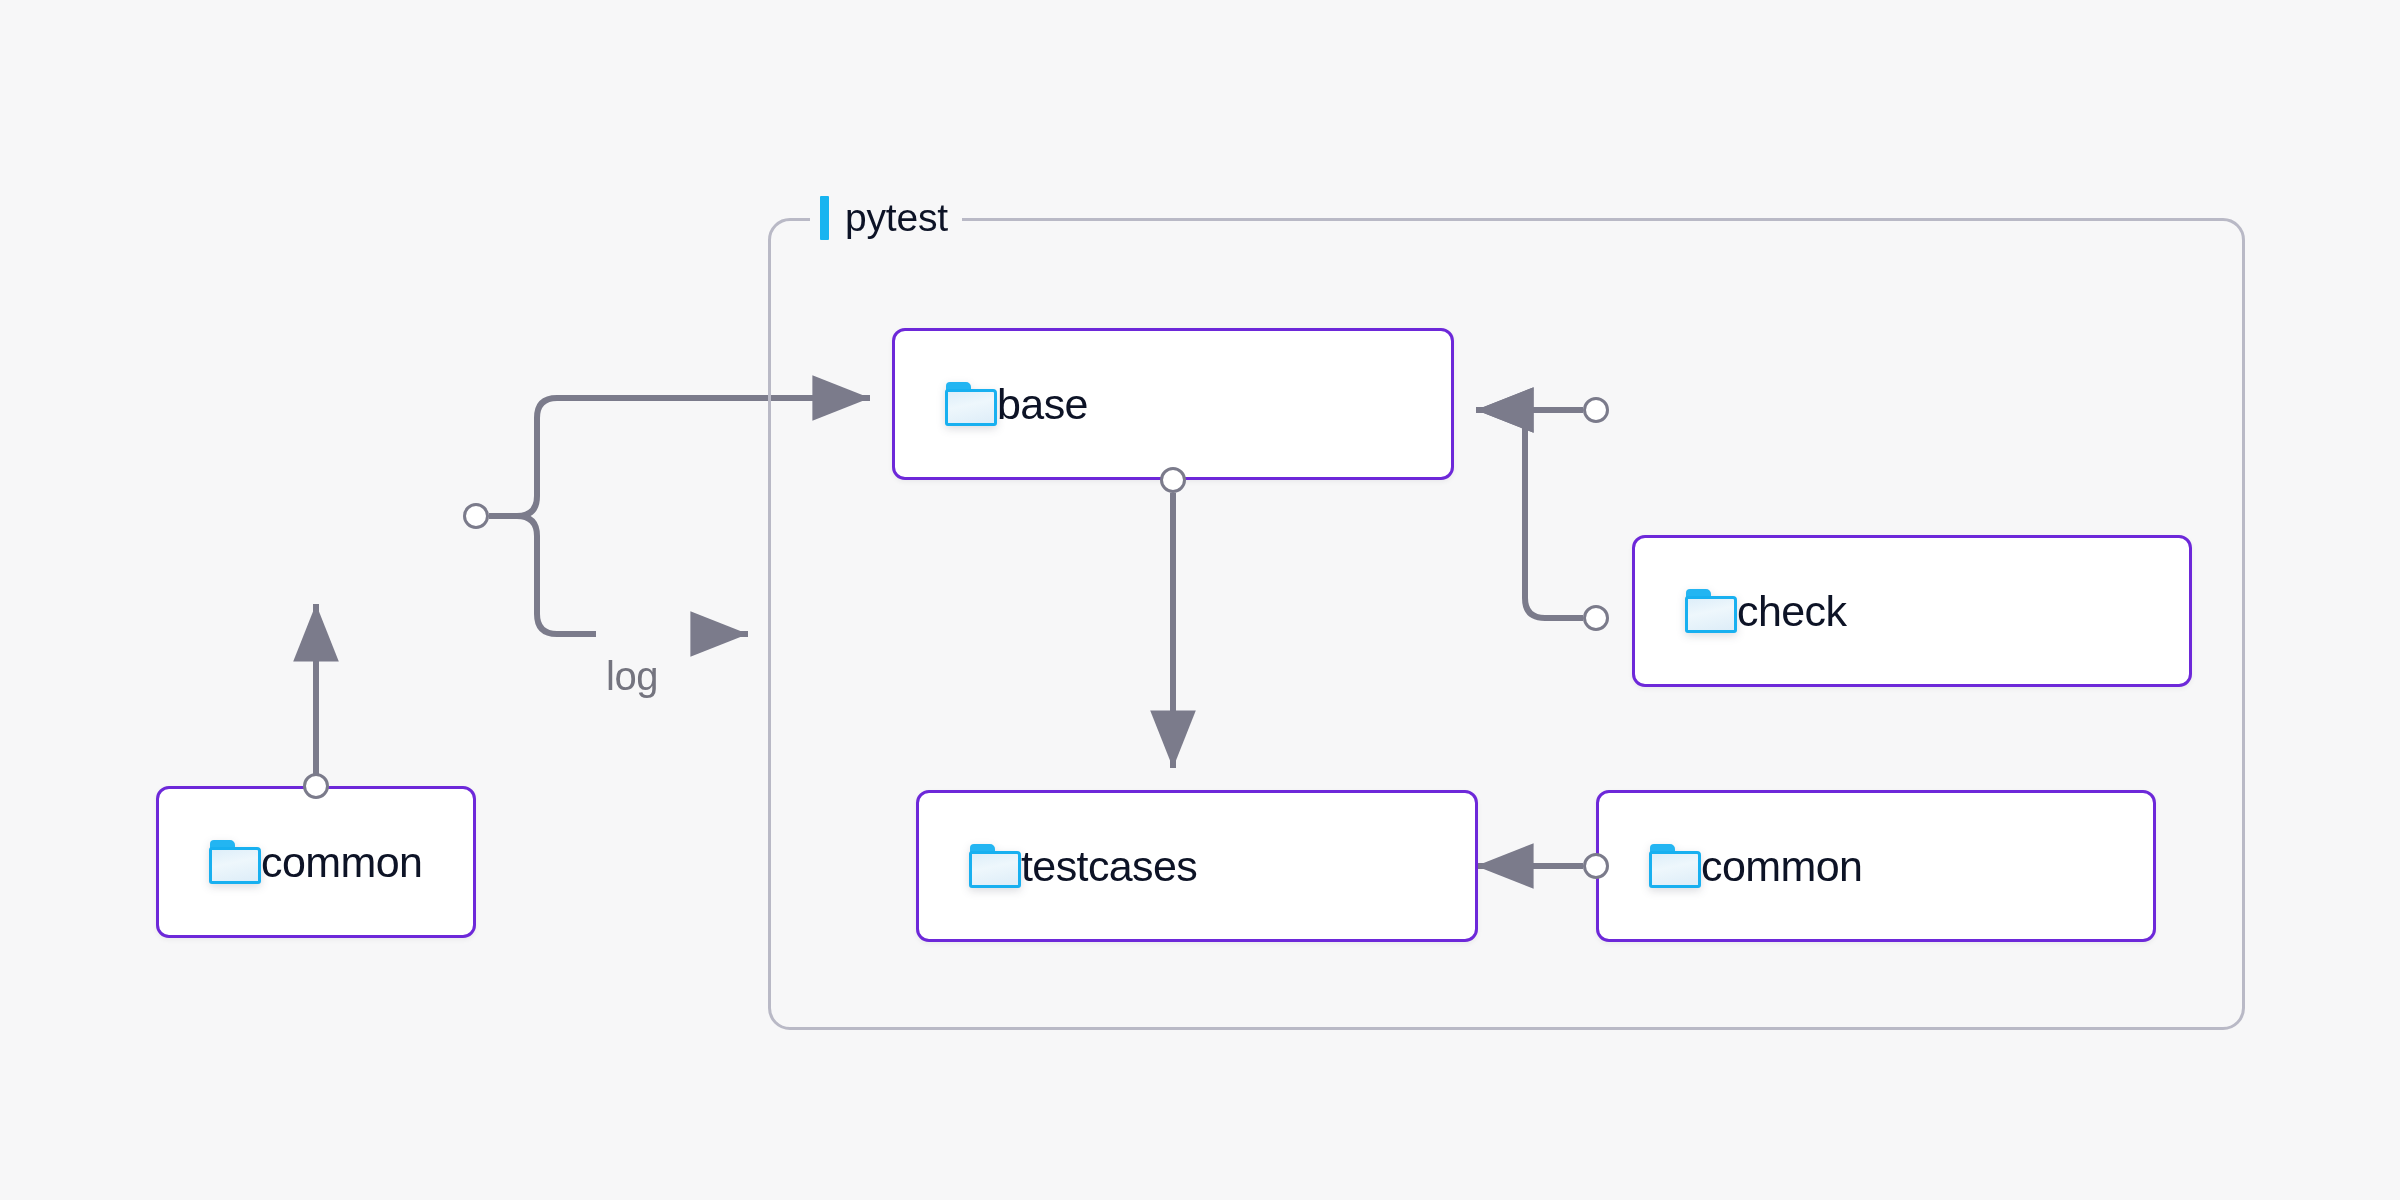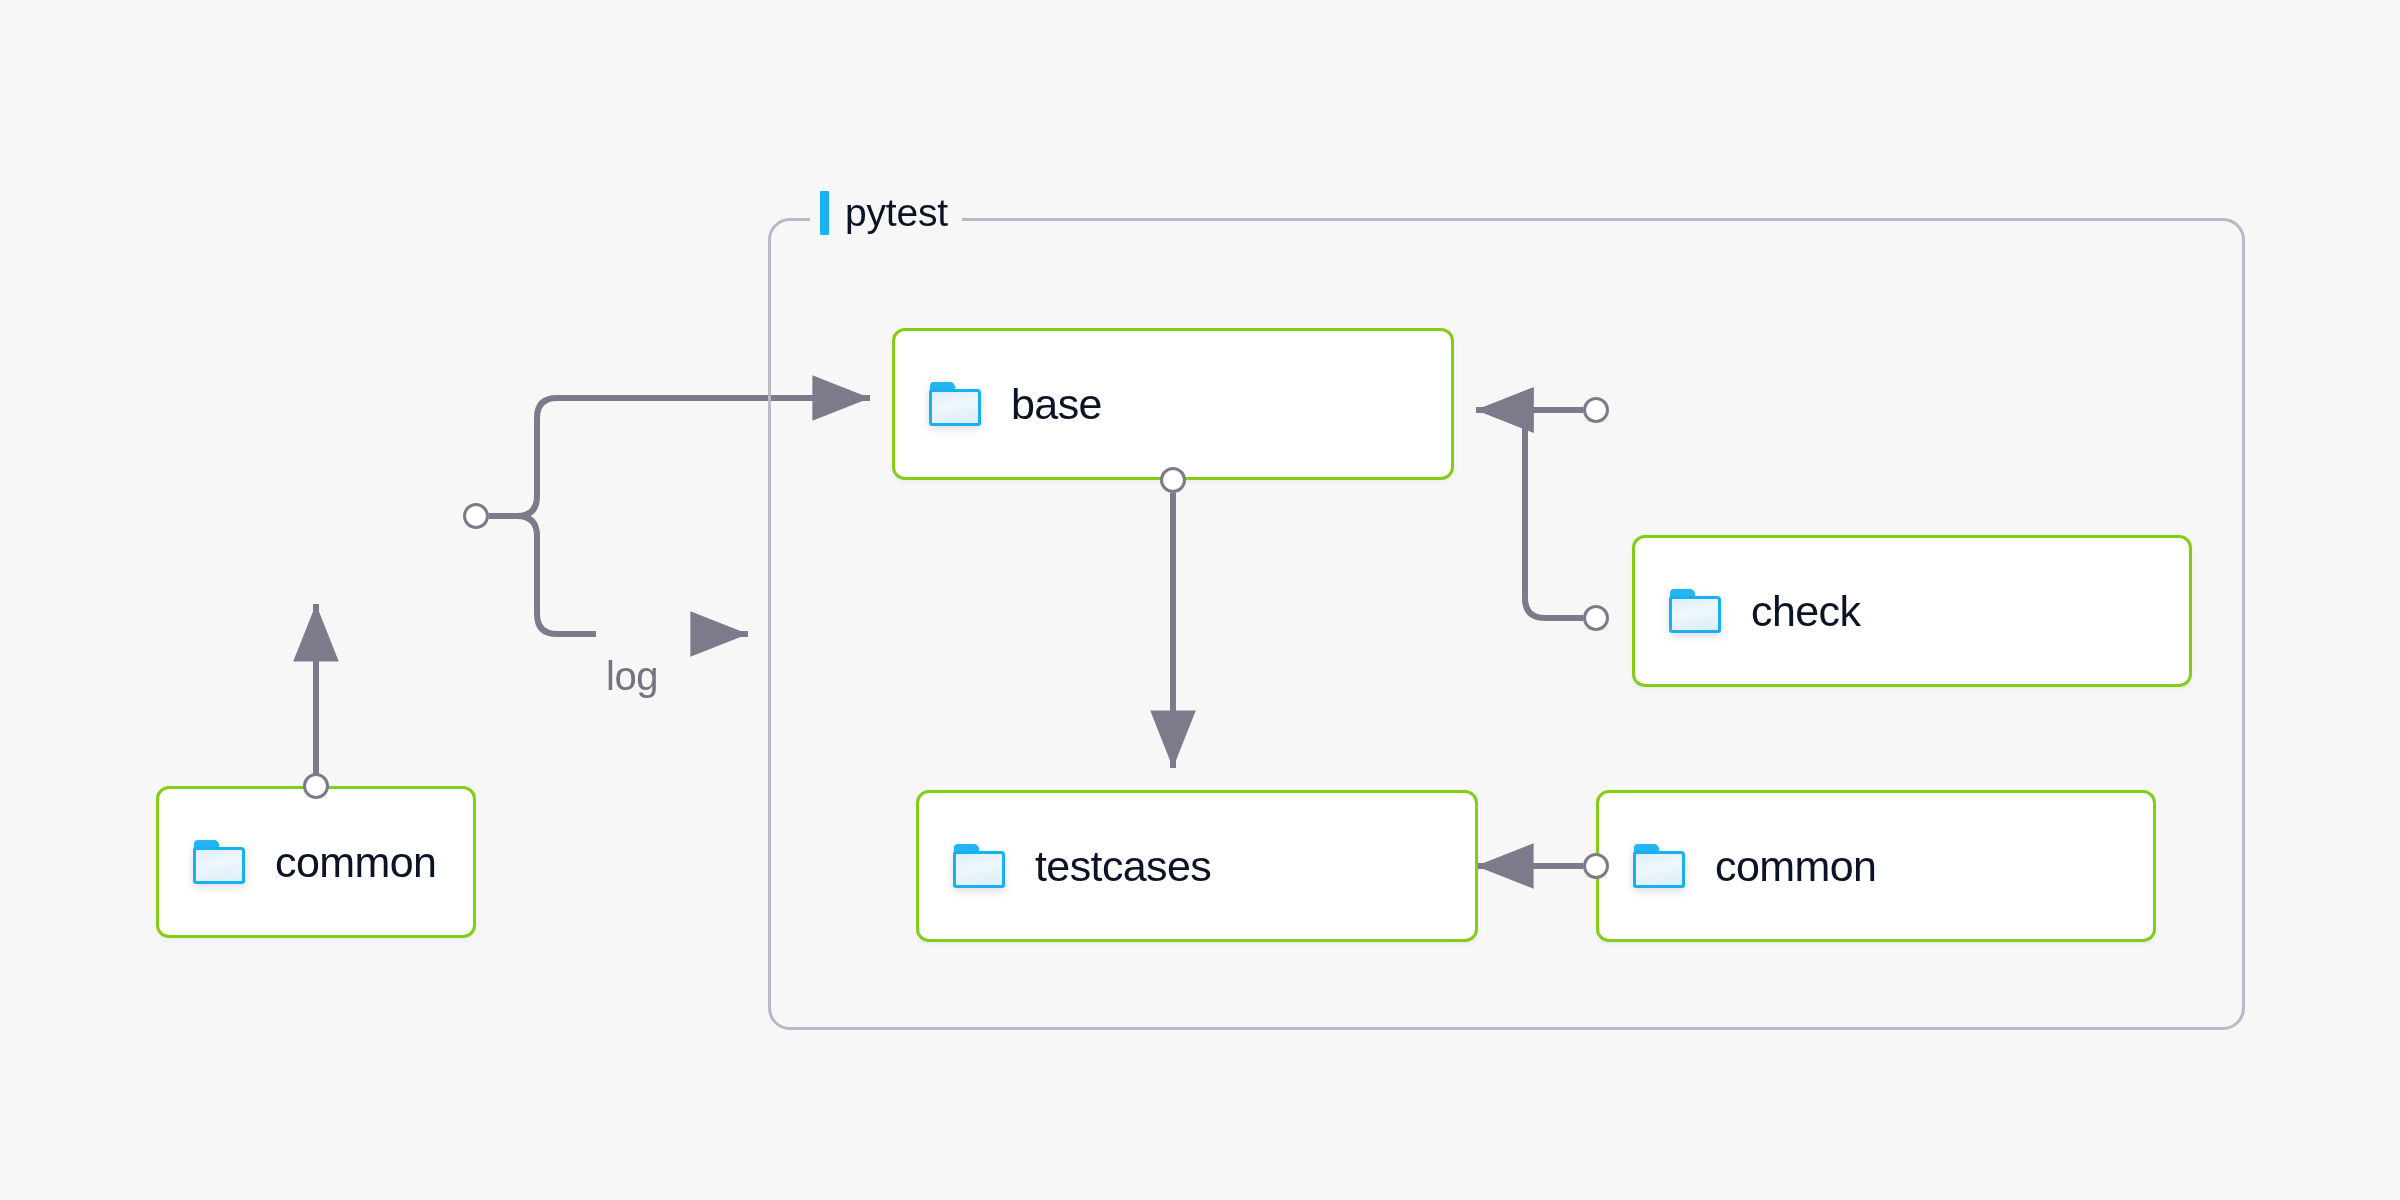--- a/index.html
+++ b/index.html
@@ -27,20 +27,21 @@
   .group-box {
     position: absolute;
     border: 3px solid #b9b9c6;
     border-radius: 22px;
     background: transparent;
     box-sizing: border-box;
   }
   .group-label-wrap {
     position: absolute;
     display: flex;
+    align-items: center;
     gap: 16px;
     background: #f7f7f8;
     padding: 0 14px 0 10px;
     height: 54px;
   }
   .group-accent-bar {
     width: 9px;
     height: 44px;
     background: #18b4f0;
     border-radius: 1px;
@@ -50,27 +51,26 @@
     font-size: 39px;
     color: #0d1326;
     letter-spacing: -0.2px;
     white-space: nowrap;
   }
 
   
   .node {
     position: absolute;
     background: #ffffff;
-    border: 3px solid #84cc16;
+    border: 3px solid #6d28d9;
     border-radius: 13px;
     box-sizing: border-box;
     display: flex;
     align-items: center;
-    padding-left: 34px;
-    gap: 30px;
+    padding-left: 50px;
     box-shadow: 0 2px 5px rgba(20,20,40,0.055);
   }
   .node-label {
     font-size: 43px;
     color: #0d1326;
     letter-spacing: -0.6px;
     white-space: nowrap;
     line-height: 1;
   }
 

